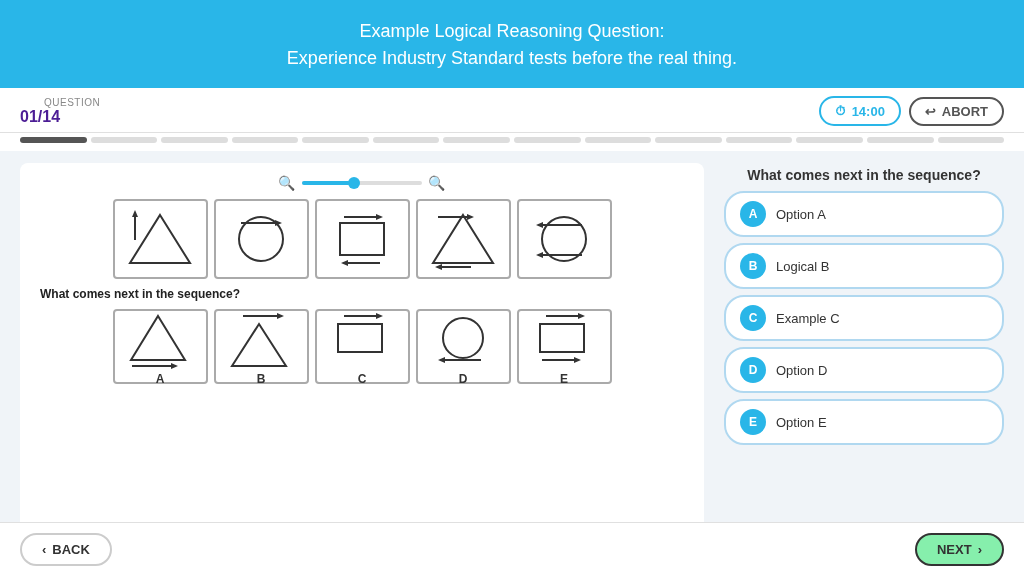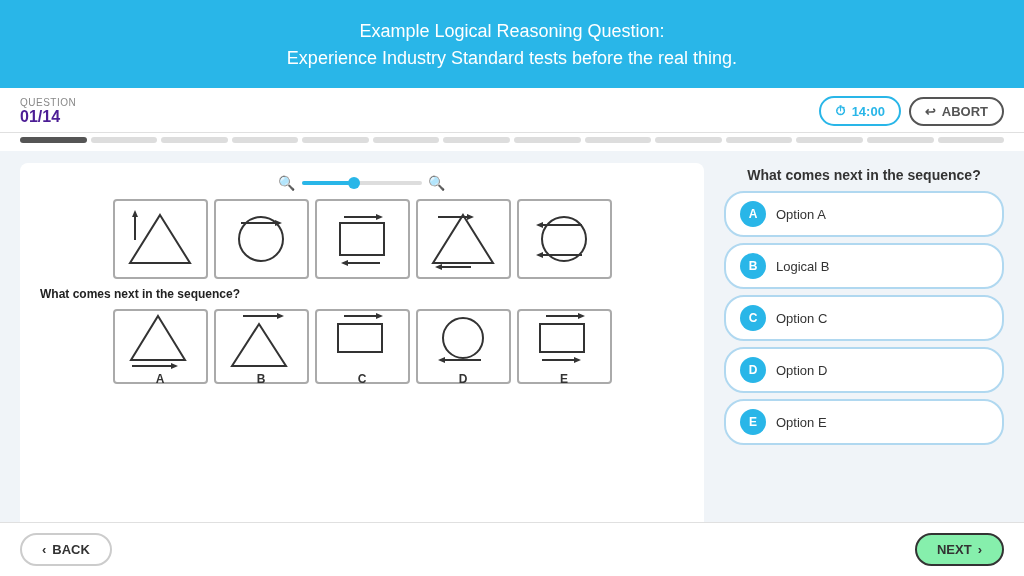--- a/index.html
+++ b/index.html
@@ -20,21 +20,21 @@
 
     
     .question-bar {
       background: white;
       display: flex;
       align-items: center;
       justify-content: space-between;
       padding: 8px 20px 6px;
       border-bottom: 1px solid #e0e0e0;
     }
-    .question-label { font-size: 10px; color: #888; text-transform: uppercase; letter-spacing: 0.5px; }
+    .question-label { font-size: 10px; color: #888; text-transform: uppercase; letter-spacing: 0.5px; margin-left: 24px; }
     .question-number { font-size: 16px; font-weight: 700; color: #4c1d95; }
     .controls { display: flex; gap: 8px; align-items: center; }
     .ctrl-btn {
       display: flex; align-items: center; gap: 6px;
       border: 2px solid #ccc; border-radius: 20px;
       padding: 5px 14px; font-size: 13px; font-weight: 600;
       cursor: pointer; background: white; color: #333;
     }
     .ctrl-btn.timer { border-color: #29b6e8; color: #29b6e8; }
     .ctrl-btn.help { background: #333; color: white; border-color: #333; }
@@ -320,21 +320,21 @@
         <button class="option-btn" style="width: 100%; margin-bottom: 6px;">
           <div class="option-circle">A</div>
           <span>Option A</span>
         </button>
         <button class="option-btn" style="width: 100%; margin-bottom: 6px;">
           <div class="option-circle">B</div>
           <span>Logical B</span>
         </button>
         <button class="option-btn" style="width: 100%; margin-bottom: 6px;">
           <div class="option-circle">C</div>
-          <span>Option C</span>
+          <span>Example C</span>
         </button>
         <button class="option-btn" style="width: 100%; margin-bottom: 6px;">
           <div class="option-circle">D</div>
           <span>Option D</span>
         </button>
         <button class="option-btn" style="width: 100%; margin-bottom: 6px;">
           <div class="option-circle">E</div>
           <span>Option E</span>
         </button>
       </div>

